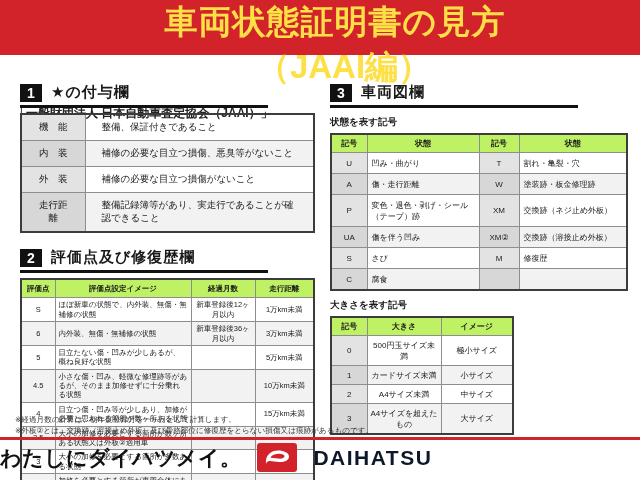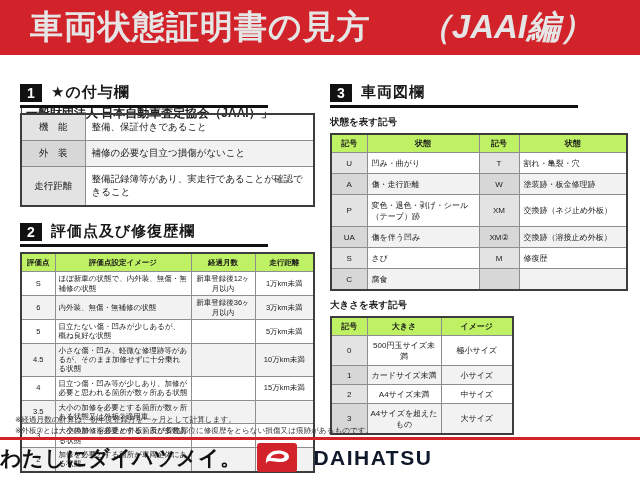--- a/index.html
+++ b/index.html
@@ -3,44 +3,44 @@
 <meta charset="utf-8">
 <style>
   html,body{margin:0;padding:0;}
   body{
     width:640px;height:480px;position:relative;overflow:hidden;background:#ffffff;
     font-family:"Liberation Sans","DejaVu Sans",sans-serif;color:#1a1a1a;
   }
   
   .header-bar{
     position:absolute;top:0;left:0;width:640px;height:55px;background:#d2232a;
-    display:flex;align-items:center;color:#e5e5e5;
+    display:flex;align-items:center;color:#fde047;flex-direction:column;
   }
   .header-title{font-size:33px;font-weight:bold;margin-left:30px;letter-spacing:1px;}
-  .header-edition{font-size:33px;font-weight:bold;margin-left:48px;font-style:italic;}
+  .header-edition{font-size:33px;font-weight:bold;margin-left:48px;}
   .org-line{position:absolute;top:61px;left:14px;font-size:12px;font-weight:bold;color:#222;margin-top:44px;}
   
   #col-left{position:absolute;left:20px;top:83px;width:293px;}
   #col-right{position:absolute;left:330px;top:83px;width:296px;}
   
   .sec-head{display:flex;align-items:center;gap:9px;border-bottom:3px solid #111;
     padding-bottom:3px;width:248px;}
   .sec-num{background:#111;color:#fff;font-weight:bold;font-size:14px;width:22px;height:18px;
     display:flex;align-items:center;justify-content:center;flex:0 0 22px;}
   .sec-title{font-weight:bold;font-size:15px;letter-spacing:1px;white-space:nowrap;}
   .sub-label{font-weight:bold;font-size:9.5px;margin:8px 0 3px 0;}
   
   table{border-collapse:collapse;table-layout:fixed;border:2px solid #3c3c3c;}
   th,td{border:1px solid #8e8e8e;padding:2px 4px;overflow:hidden;}
   th{background:#bef264;font-weight:bold;text-align:center;}
   col.key{background:#e3e3e3;}
   tbody tr:nth-child(even) td{background:rgba(0,0,0,0.05);}
   
   #t1{width:293px;margin-top:5px;font-size:9.5px;}
-  #t1 td{padding:6px 6px;margin-left:25px;}
+  #t1 td{padding:6px 16px;margin-left:25px;}
   #t1 td:first-child{text-align:center;}
   
   .sec2-head{margin-top:15px;}
   #t2{width:293px;margin-top:5px;font-size:7.5px;line-height:1.25;}
   #t2 th{font-size:7.5px;padding:4px 2px;text-align:center;}
   #t2 td{padding:2px 3px;}
   #t2 td:first-child,#t2 td:nth-child(3),#t2 td:nth-child(4){text-align:center;}
   
   #t3a{width:296px;margin-top:4px;font-size:8px;}
   #t3a th{padding:3px 2px;}
@@ -78,20 +78,24 @@
     <colgroup>
         <col class="key" style="width:64px">
         <col style="width:229px">
       </colgroup>
     <tbody>
         <tr>
           <td>機　能</td>
           <td>整備、保証付きであること</td>
         </tr>
         <tr>
+          <td>内　装</td>
+          <td>補修の必要な目立つ損傷、悪臭等がないこと</td>
+        </tr>
+        <tr>
           <td>外　装</td>
           <td>補修の必要な目立つ損傷がないこと</td>
         </tr>
         <tr>
           <td>走行距離</td>
           <td>整備記録簿等があり、実走行であることが確認できること</td>
         </tr>
       </tbody>
   </table>
 

